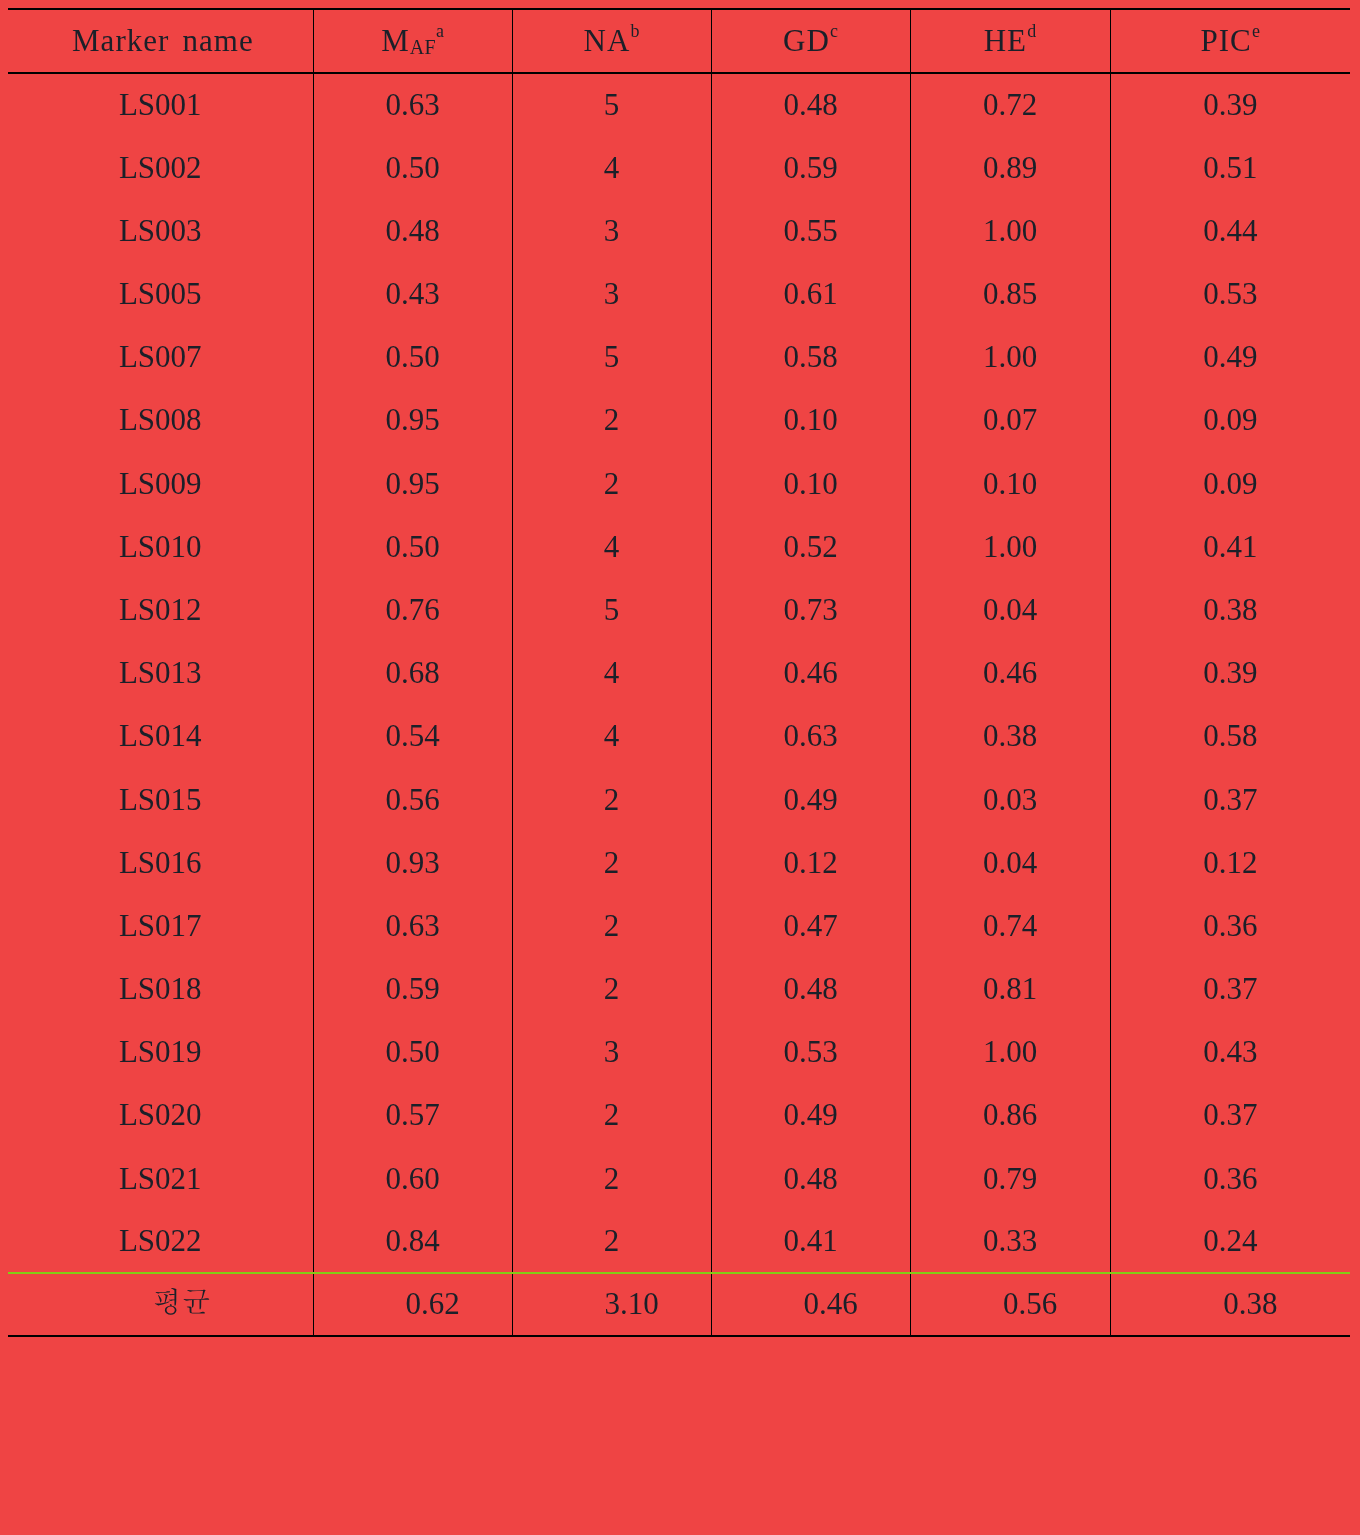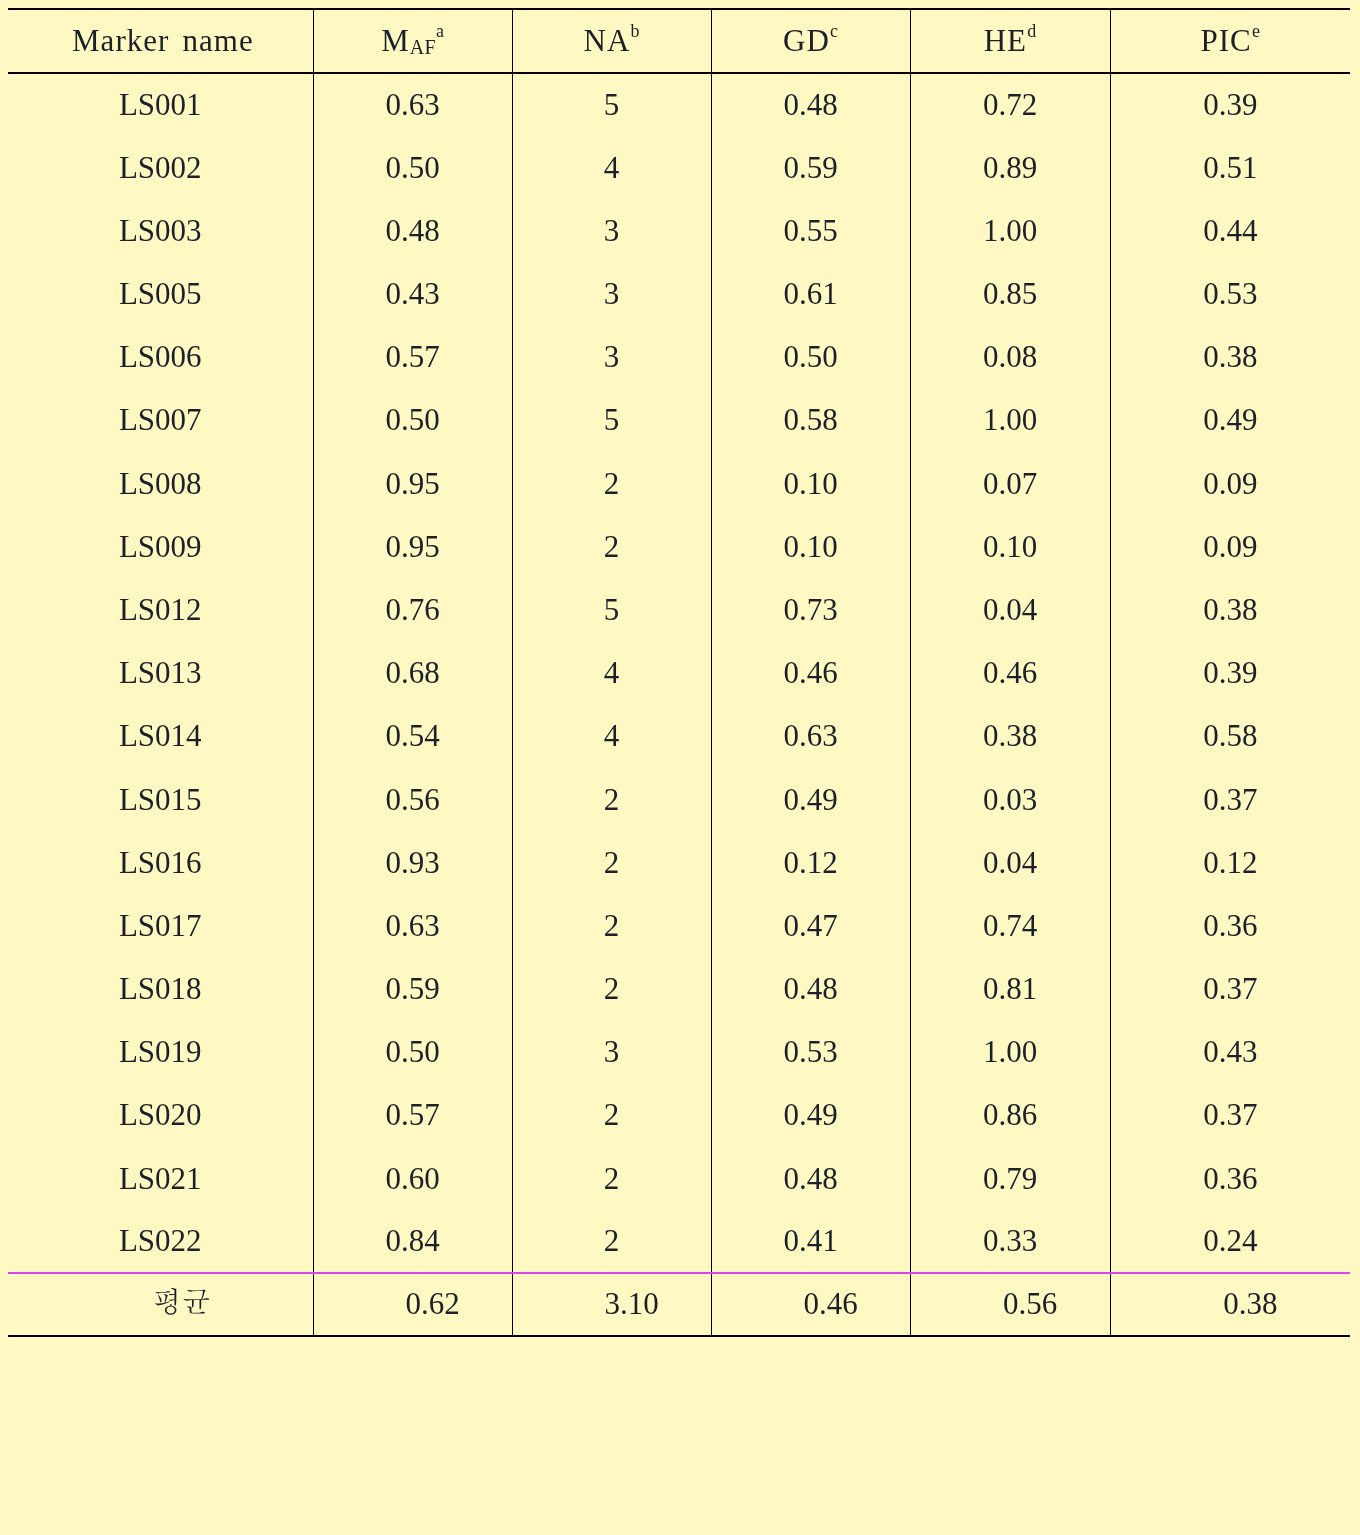--- a/index.html
+++ b/index.html
@@ -2,38 +2,38 @@
 <html><head>
 <meta charset="utf-8">
 <title>Marker polymorphism summary table</title>
 <style>
   html, body { margin:0; padding:0; background:#ffffff; }
   body {
     width:1360px; height:1535px; overflow:hidden;
     font-family:"Liberation Serif","DejaVu Serif",serif;
     color:#1b2029;
   }
-  #sheet { position:relative; width:1360px; height:1535px; background:#fef9c3; }
+  #sheet { position:relative; width:1360px; height:1535px; background:#ef4444; }
 
   table.stat-table {
     position:absolute; left:8px; top:8px; width:1342px;
     border-collapse:collapse; table-layout:fixed;
   }
   table.stat-table td {
     padding:0; margin:0;
     text-align:center; vertical-align:middle;
     font-size:31px; line-height:1.05;
     height:63.1818px;
     white-space:nowrap;
   }
   td.vr { border-left:1.7px solid #000000; }
   tr.data-row td, tr.summary-row td { position:relative; top:-0.7px; }
   tr.header-row td  { position:relative; top:0.3px;
                       border-top:2px solid #000000; border-bottom:2px solid #000000; height:62px; }
-  tr.summary-row td { border-top:2px solid #d946ef; border-bottom:2px solid #000000; height:61px;padding-left:40px; }
+  tr.summary-row td { border-top:2px solid #84cc16; border-bottom:2px solid #000000; height:61px;padding-left:40px; }
   tr.data-row.last-data-row td { height:60.9px; }
 
   .sub  { font-size:0.645em; position:relative; top:2.7px; letter-spacing:0.01em; }
   .sup  { font-size:0.58em;  position:relative; top:-14.3px; margin-left:0.2px; }
   .wide { letter-spacing:1.05px; word-spacing:4.2px; }
   td[data-name="column-header-marker_name"] .wide { margin-left:5.3px; }
 
   .hangul-label { display:inline-block; width:56px; height:26.8px; vertical-align:middle;
                   position:relative; top:-5px; left:1.5px; }
   .hangul-label svg { display:block; width:100%; height:100%; }
@@ -88,28 +88,20 @@
         </tr>
         <tr class="data-row" data-name="table-row">
           <td data-name="cell-marker-name">LS005</td>
           <td class="vr" data-name="cell-maf">0.43</td>
           <td class="vr" data-name="cell-na">3</td>
           <td class="vr" data-name="cell-gd">0.61</td>
           <td class="vr" data-name="cell-he">0.85</td>
           <td class="vr" data-name="cell-pic">0.53</td>
         </tr>
         <tr class="data-row" data-name="table-row">
-          <td data-name="cell-marker-name">LS006</td>
-          <td class="vr" data-name="cell-maf">0.57</td>
-          <td class="vr" data-name="cell-na">3</td>
-          <td class="vr" data-name="cell-gd">0.50</td>
-          <td class="vr" data-name="cell-he">0.08</td>
-          <td class="vr" data-name="cell-pic">0.38</td>
-        </tr>
-        <tr class="data-row" data-name="table-row">
           <td data-name="cell-marker-name">LS007</td>
           <td class="vr" data-name="cell-maf">0.50</td>
           <td class="vr" data-name="cell-na">5</td>
           <td class="vr" data-name="cell-gd">0.58</td>
           <td class="vr" data-name="cell-he">1.00</td>
           <td class="vr" data-name="cell-pic">0.49</td>
         </tr>
         <tr class="data-row" data-name="table-row">
           <td data-name="cell-marker-name">LS008</td>
           <td class="vr" data-name="cell-maf">0.95</td>
@@ -118,20 +110,28 @@
           <td class="vr" data-name="cell-he">0.07</td>
           <td class="vr" data-name="cell-pic">0.09</td>
         </tr>
         <tr class="data-row" data-name="table-row">
           <td data-name="cell-marker-name">LS009</td>
           <td class="vr" data-name="cell-maf">0.95</td>
           <td class="vr" data-name="cell-na">2</td>
           <td class="vr" data-name="cell-gd">0.10</td>
           <td class="vr" data-name="cell-he">0.10</td>
           <td class="vr" data-name="cell-pic">0.09</td>
+        </tr>
+        <tr class="data-row" data-name="table-row">
+          <td data-name="cell-marker-name">LS010</td>
+          <td class="vr" data-name="cell-maf">0.50</td>
+          <td class="vr" data-name="cell-na">4</td>
+          <td class="vr" data-name="cell-gd">0.52</td>
+          <td class="vr" data-name="cell-he">1.00</td>
+          <td class="vr" data-name="cell-pic">0.41</td>
         </tr>
         <tr class="data-row" data-name="table-row">
           <td data-name="cell-marker-name">LS012</td>
           <td class="vr" data-name="cell-maf">0.76</td>
           <td class="vr" data-name="cell-na">5</td>
           <td class="vr" data-name="cell-gd">0.73</td>
           <td class="vr" data-name="cell-he">0.04</td>
           <td class="vr" data-name="cell-pic">0.38</td>
         </tr>
         <tr class="data-row" data-name="table-row">

